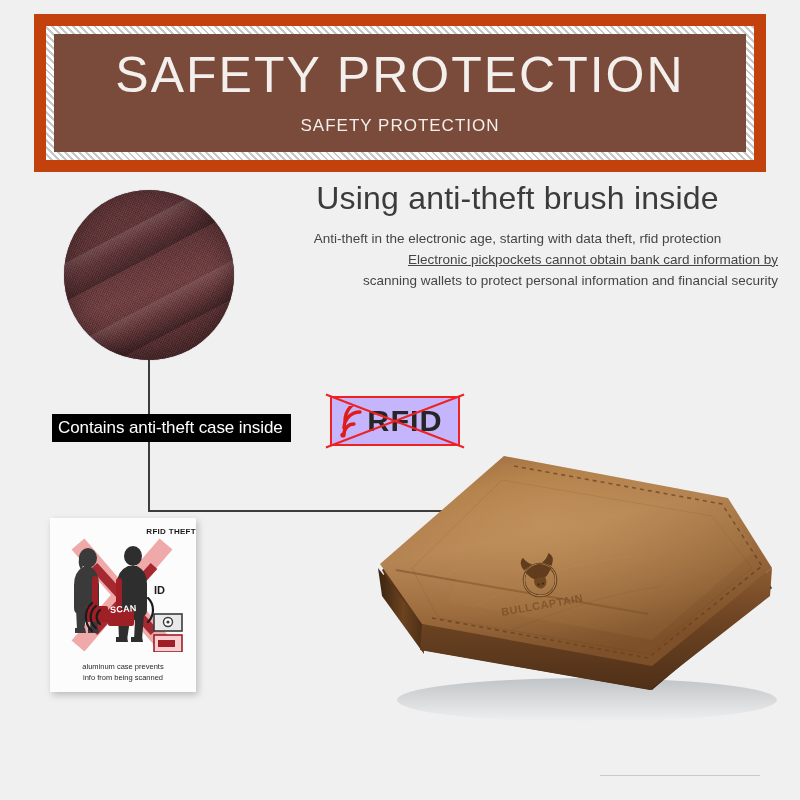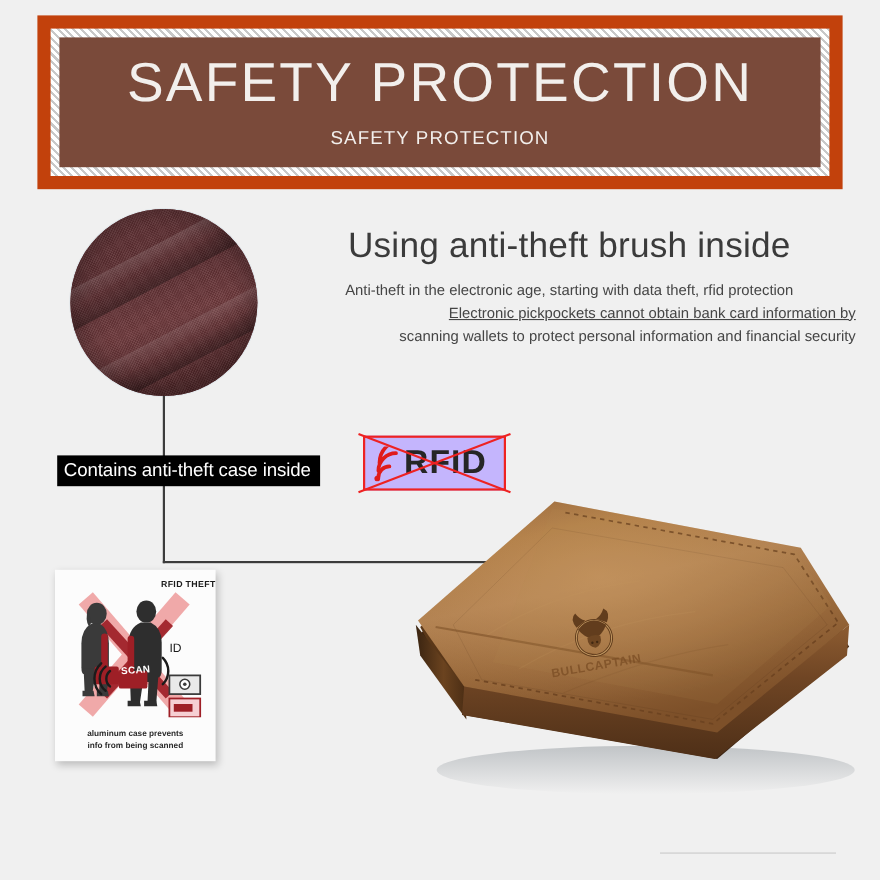--- a/index.html
+++ b/index.html
@@ -42,21 +42,21 @@
     color:#f2efec;
     font-size:17px;
     letter-spacing:1px;
     margin-top:16px;
     font-weight:400;
     white-space:nowrap;
   }
 
   
   .headline-block{
-    position:absolute;left:255px;top:205px;width:525px;
+    position:absolute;left:255px;top:180px;width:525px;
     text-align:center;
   }
   .headline-1{
     font-size:32px;color:#3b3b3b;font-weight:300;
     line-height:1.15;white-space:nowrap;
     letter-spacing:.2px;
   }
   .headline-2{
     font-size:32px;color:#1d1d1d;font-weight:700;
     line-height:1.15;white-space:nowrap;margin-top:2px;
@@ -161,30 +161,29 @@
   }
   .theft-title{
     position:absolute;top:9px;left:0;right:0;text-align:right;
     font-size:8px;font-weight:700;color:#1b1b1b;letter-spacing:.3px;
   }
   .theft-art{position:absolute;left:0;top:18px;width:146px;height:116px;}
   .theft-foot{
     position:absolute;bottom:8px;left:0;right:0;text-align:center;
     font-size:7.5px;color:#2a2a2a;line-height:1.45;
     font-family:"Liberation Sans", sans-serif;
-    font-weight:bold;
   }
   .scan-tag{
     position:absolute;left:60px;top:86px;
     font-size:9px;font-weight:700;color:#ffffff;letter-spacing:.3px;
     transform:rotate(-4deg);
   }
   .id-tag{
     position:absolute;left:104px;top:66px;
-    font-size:11px;font-weight:400;color:#1b1b1b;
+    font-size:11px;font-weight:700;color:#1b1b1b;
   }
 
   
   .wallet-wrap{
     position:absolute;left:352px;top:418px;width:446px;height:316px;
   }
 
   
   .bottom-text{
     position:absolute;left:44px;top:703px;

